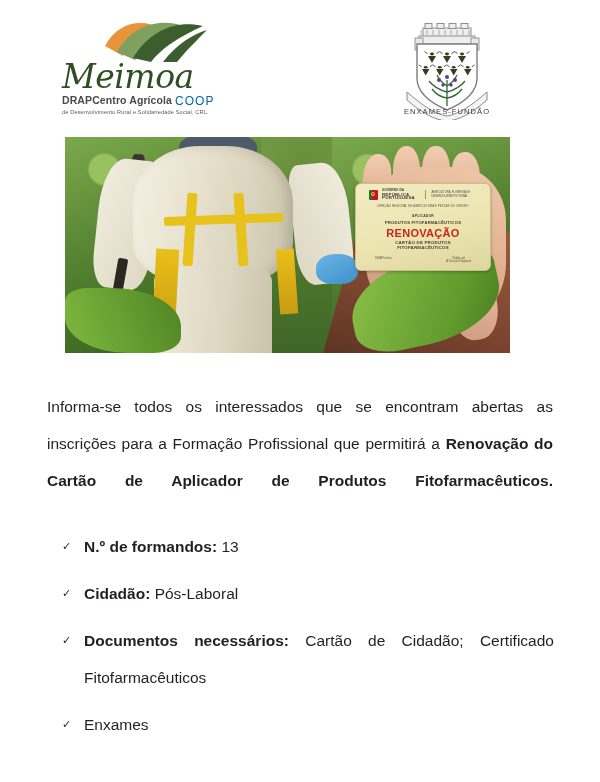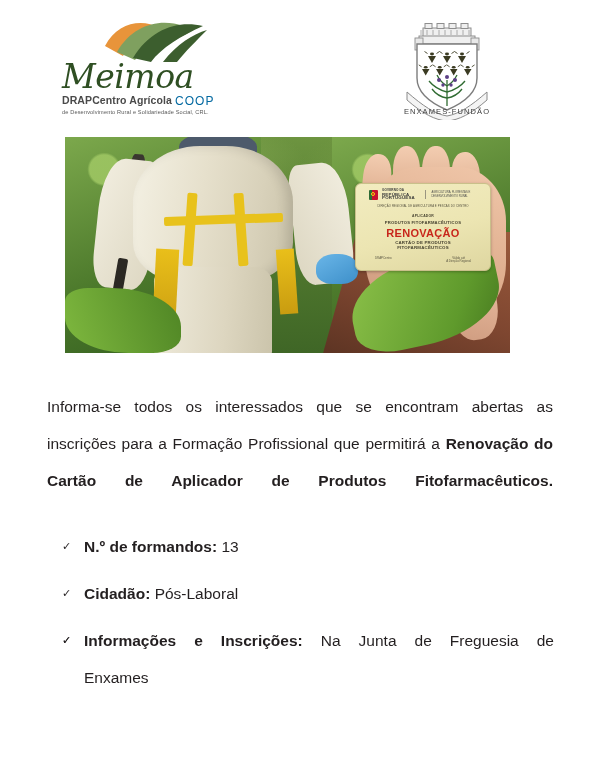--- a/index.html
+++ b/index.html
@@ -654,21 +654,22 @@
   </li>
 
   <li>
     <span class="tick">✓</span>
     <b>Cidadão:</b>
     <span>Pós-Laboral</span>
   </li>
 
   <li class="j-block">
     <span class="tick">✓</span>
+    <span class="jl"><b>Documentos necessários:</b> <span>Cartão de Cidadão; Certificado</span></span>
+    <span class="jl jl-last">Fitofarmacêuticos</span>
   </li>
 
   <li class="j-block">
     <span class="tick">✓</span>
-    <span class="jl"><b>Informações e Inscrições:</b> <span>Na Junta de Freguesia de</span></span>
     <span class="jl jl-last">Enxames</span>
   </li>
 
 </ul>
 
 </body></html>

